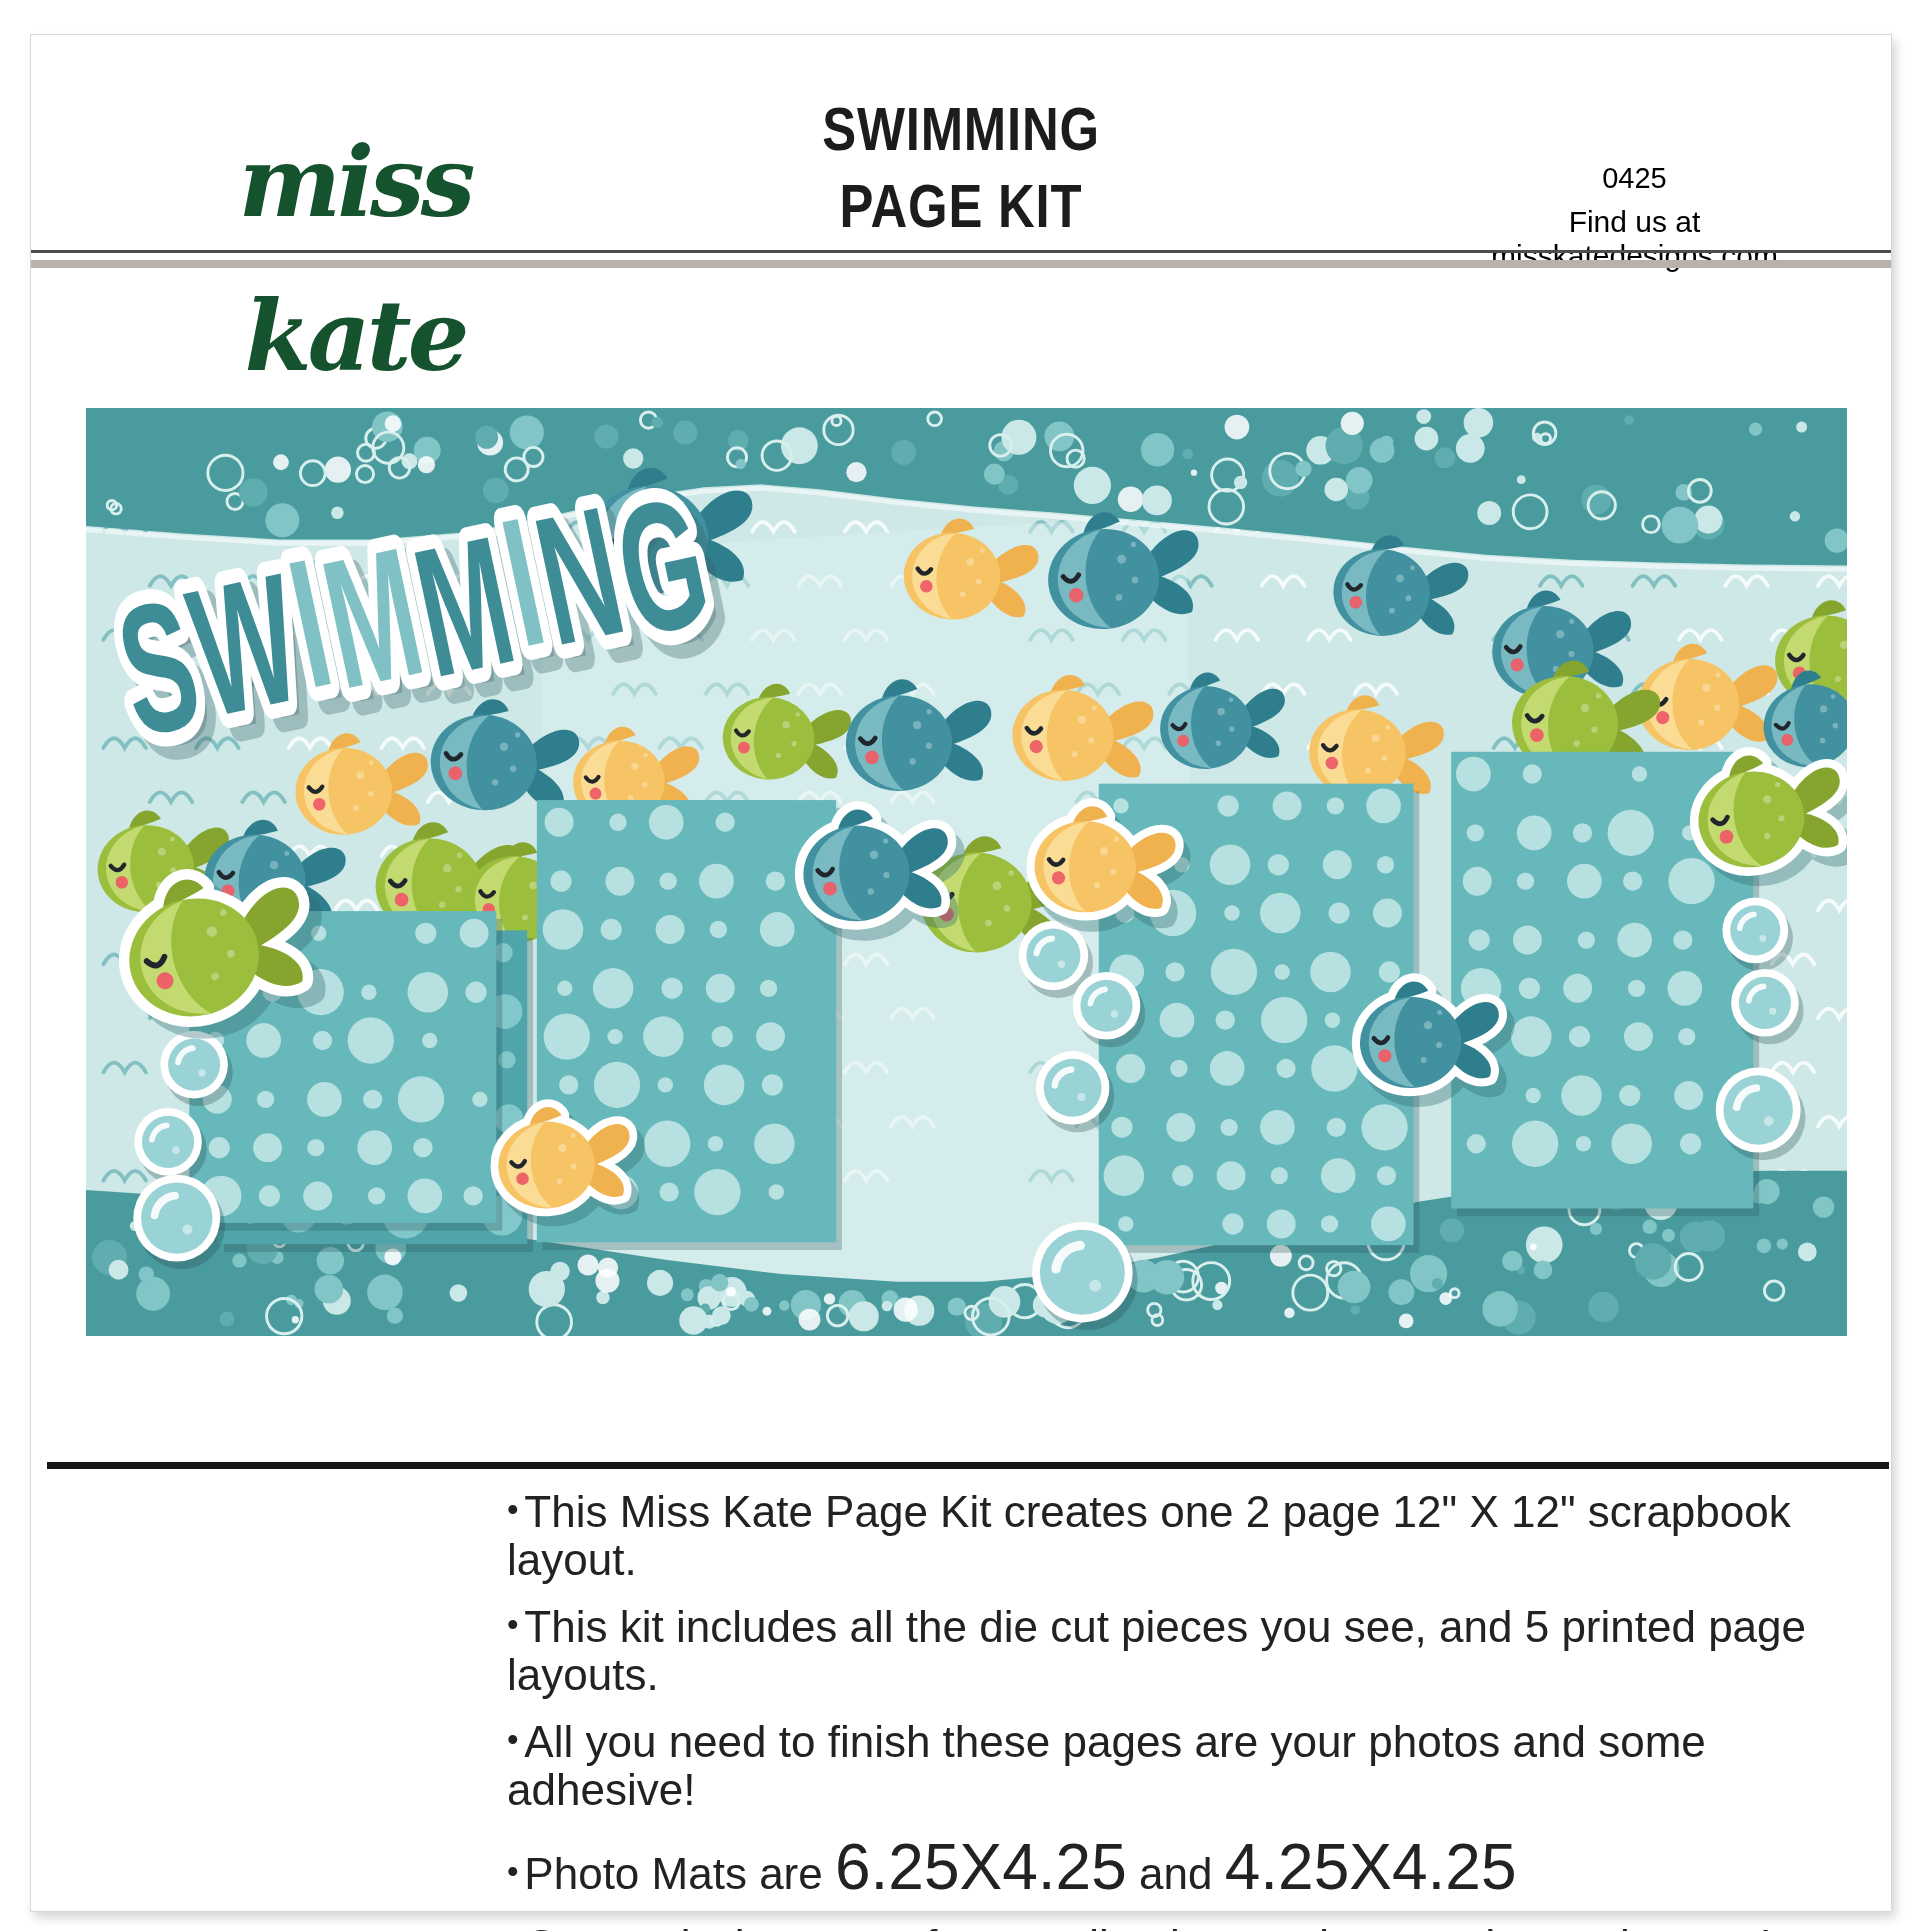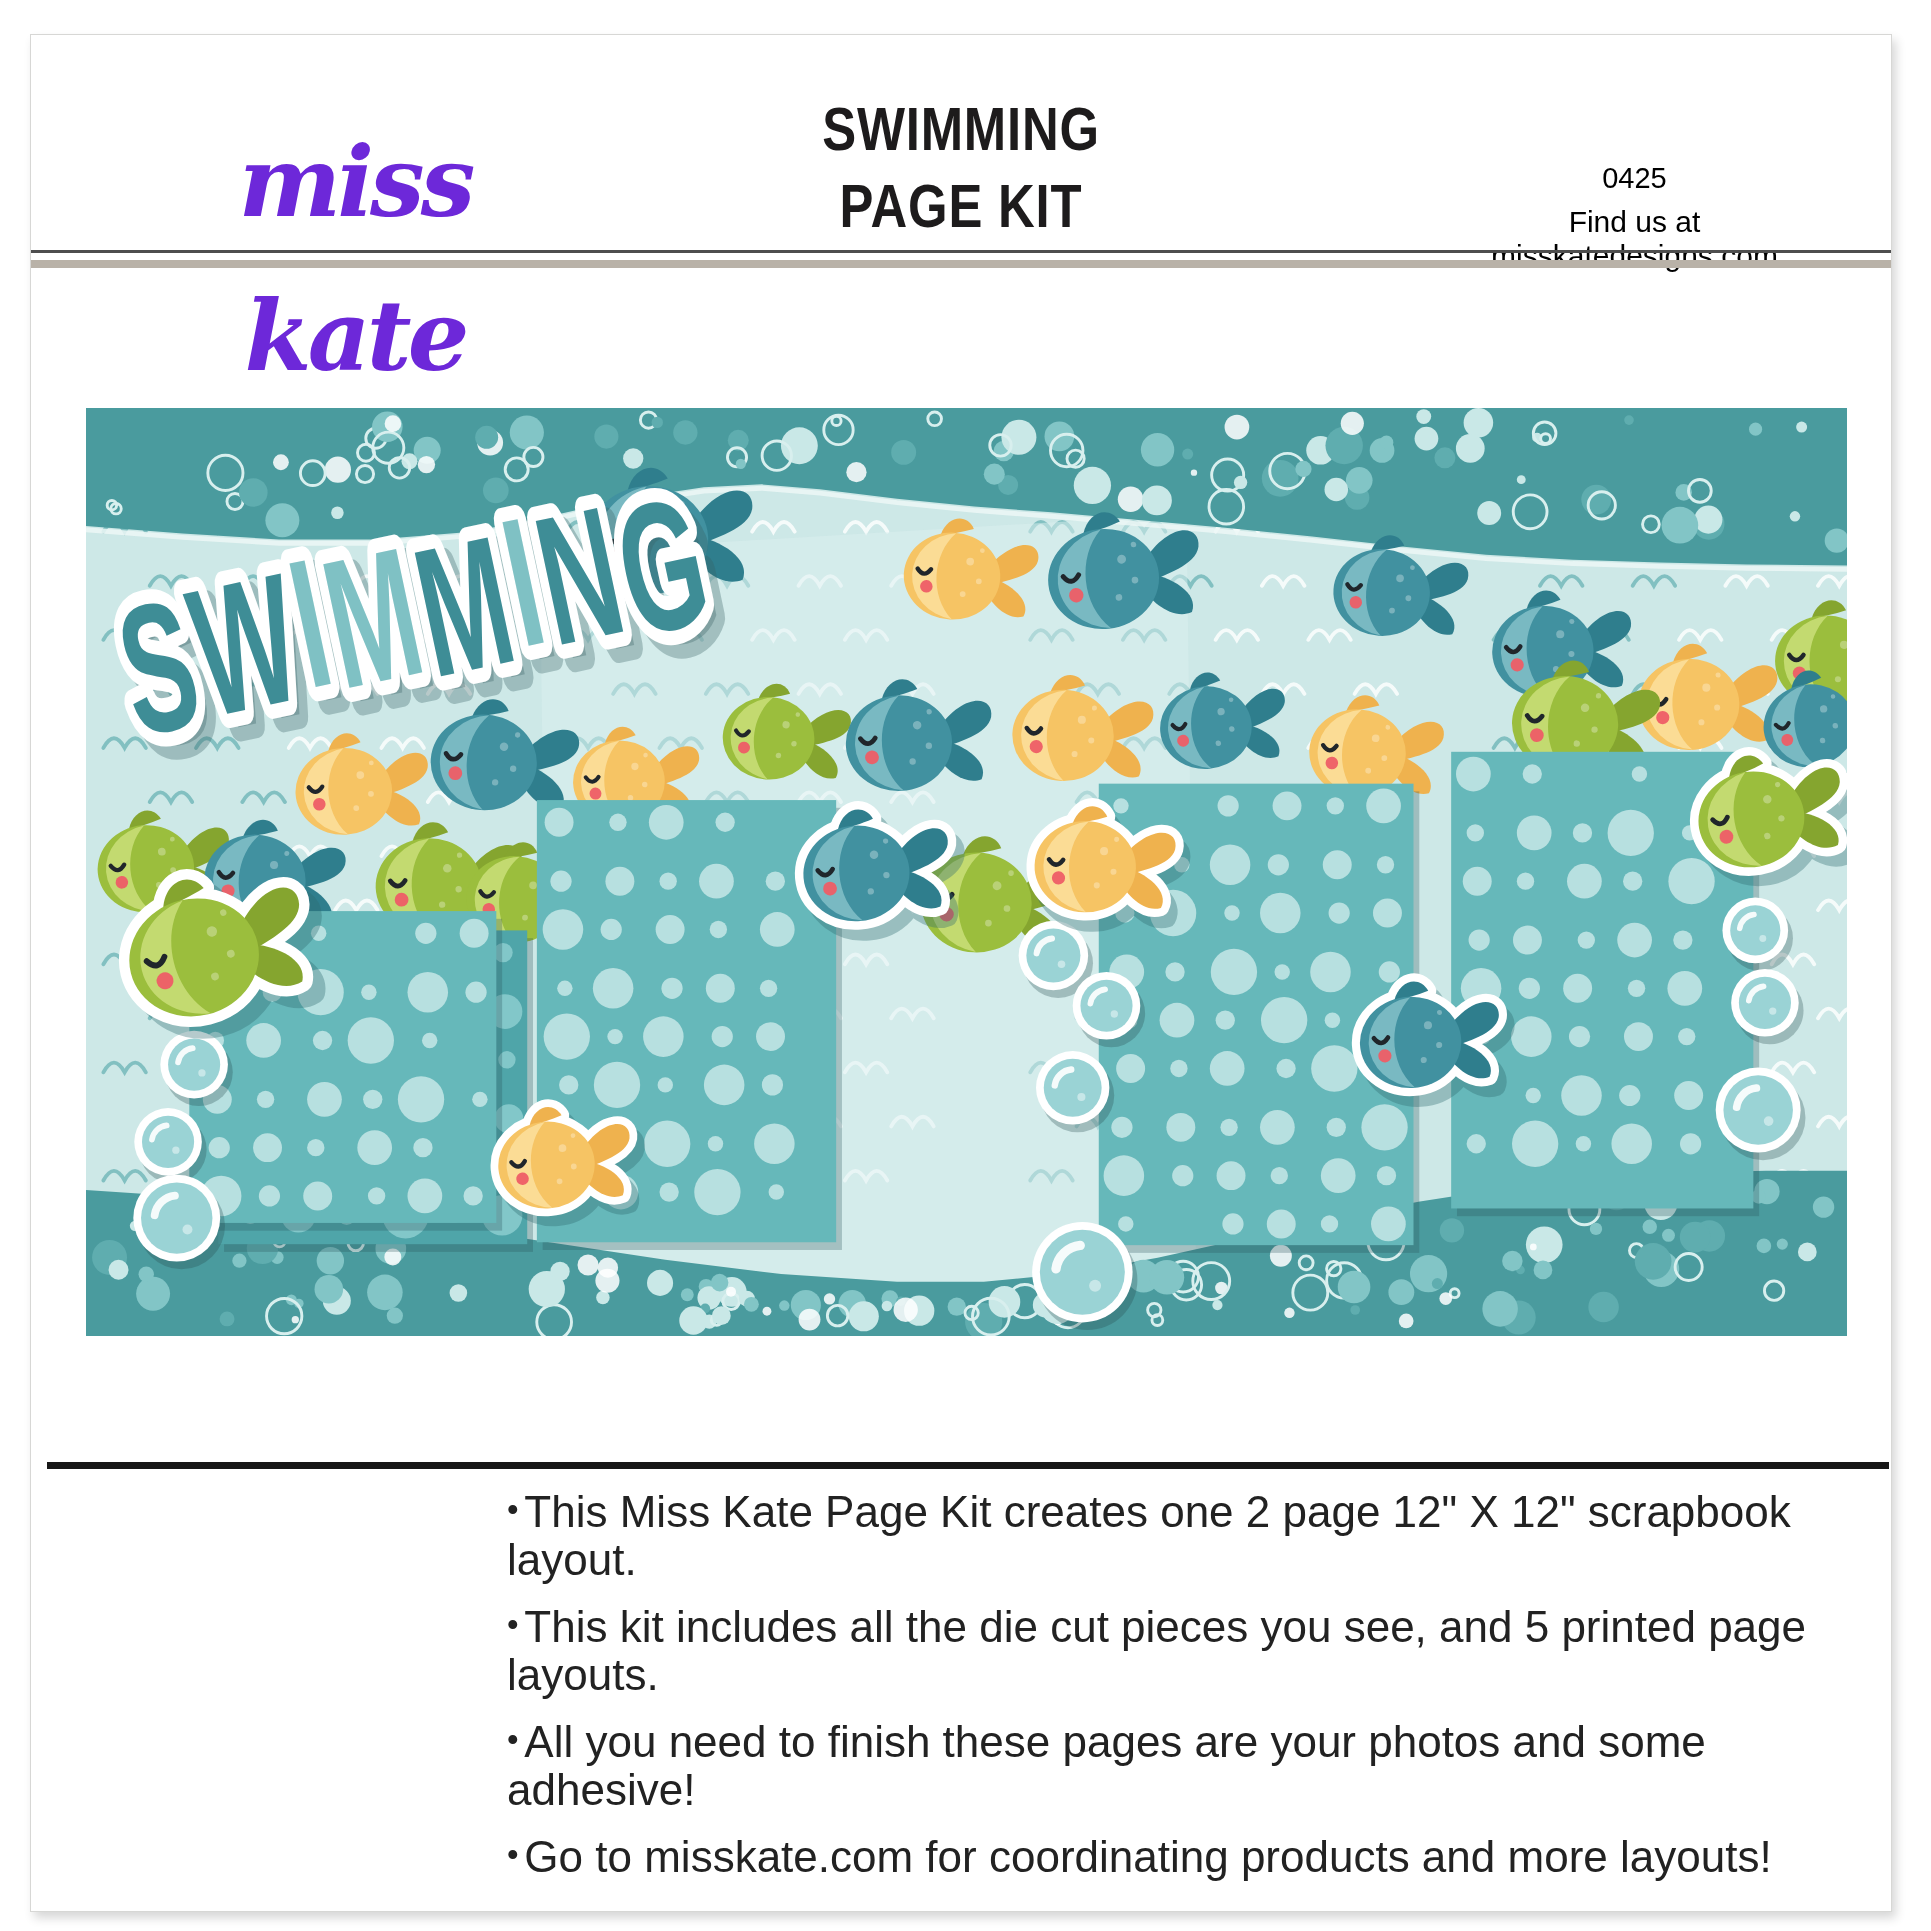--- a/index.html
+++ b/index.html
@@ -2,21 +2,21 @@
 <html><head>
 <meta charset="utf-8">
 <style>
   html,body{margin:0;padding:0;background:#ffffff;}
   #canvas{position:relative;width:1931px;height:1931px;background:#ffffff;overflow:hidden;
           font-family:"Liberation Sans",sans-serif;}
   .sheet{position:absolute;left:30px;top:34px;width:1860px;height:1876px;background:#fff;
          border:1.9px solid #d7d7d5;box-shadow:3.9px 5.8px 9.7px rgba(0,0,0,0.16);}
   .brand{position:absolute;left:97px;top:70px;width:454px;height:154px;text-align:center;
          font-family:"DejaVu Serif",serif;font-style:italic;font-weight:700;font-size:97px;
-         line-height:154px;color:#6d28d9;letter-spacing:-3.9px;}
+         line-height:154px;color:#14532d;letter-spacing:-3.9px;}
   .title{position:absolute;left:50%;top:55px;transform:translateX(-50%) scaleX(0.82);
          text-align:center;font-weight:800;font-size:62px;line-height:77px;letter-spacing:1px;
          color:#1d1b1c;white-space:nowrap;}
   .meta{position:absolute;left:1391px;top:127px;width:425px;text-align:center;color:#000000;}
   .meta .code{font-size:29px;margin-bottom:9.7px;}
   .meta .findus{font-size:30px;text-align:center;}
   .rule{position:absolute;left:0;width:100%;}
   .rule-dark{top:215px;height:2.9px;background:#4e4e4e;}
   .rule-tan{top:225px;height:7.7px;background:#b9b2a8;}
   .art{position:absolute;left:55px;top:373px;width:1761px;height:928px;overflow:hidden;}
@@ -1223,17 +1223,18 @@
             <text x="0" y="62" font-family="'Liberation Sans',sans-serif" font-weight="bold" font-size="190" text-anchor="middle" letter-spacing="6" stroke-linejoin="round" paint-order="stroke" stroke="#ffffff" stroke-width="30"><tspan dy="4" fill="#3E8D96">S</tspan><tspan dy="-4" fill="#3E8D96">W</tspan><tspan dy="-8" fill="#7FC1C4">I</tspan><tspan dy="8" fill="#7FC1C4">M</tspan><tspan dy="8" fill="#3E8D96">M</tspan><tspan dy="-12" fill="#7FC1C4">I</tspan><tspan dy="6" fill="#3E8D96">N</tspan><tspan dy="8" fill="#3E8D96">G</tspan></text>
           </g>
         </svg>
     </div>
 
     <div class="black-divider"></div>
     <ul class="bullets" id="bullets">
         <li><span class="marker">•</span><span>This Miss Kate Page Kit creates one 2 page 12" X 12" scrapbook layout.</span></li>
         <li><span class="marker">•</span><span>This kit includes all the die cut pieces you see, and 5 printed page layouts.</span></li>
         <li><span class="marker">•</span><span>All you need to finish these pages are your photos and some adhesive!</span></li>
+        <li><span class="marker">•</span><span>Photo Mats are </span><span class="big">6.25X4.25</span><span> and </span><span class="big">4.25X4.25</span></li>
         <li><span class="marker">•</span><span>Go to misskate.com for coordinating products and more layouts!</span></li>
       </ul>
   </div>
 </div>
 
 
 </body></html>

